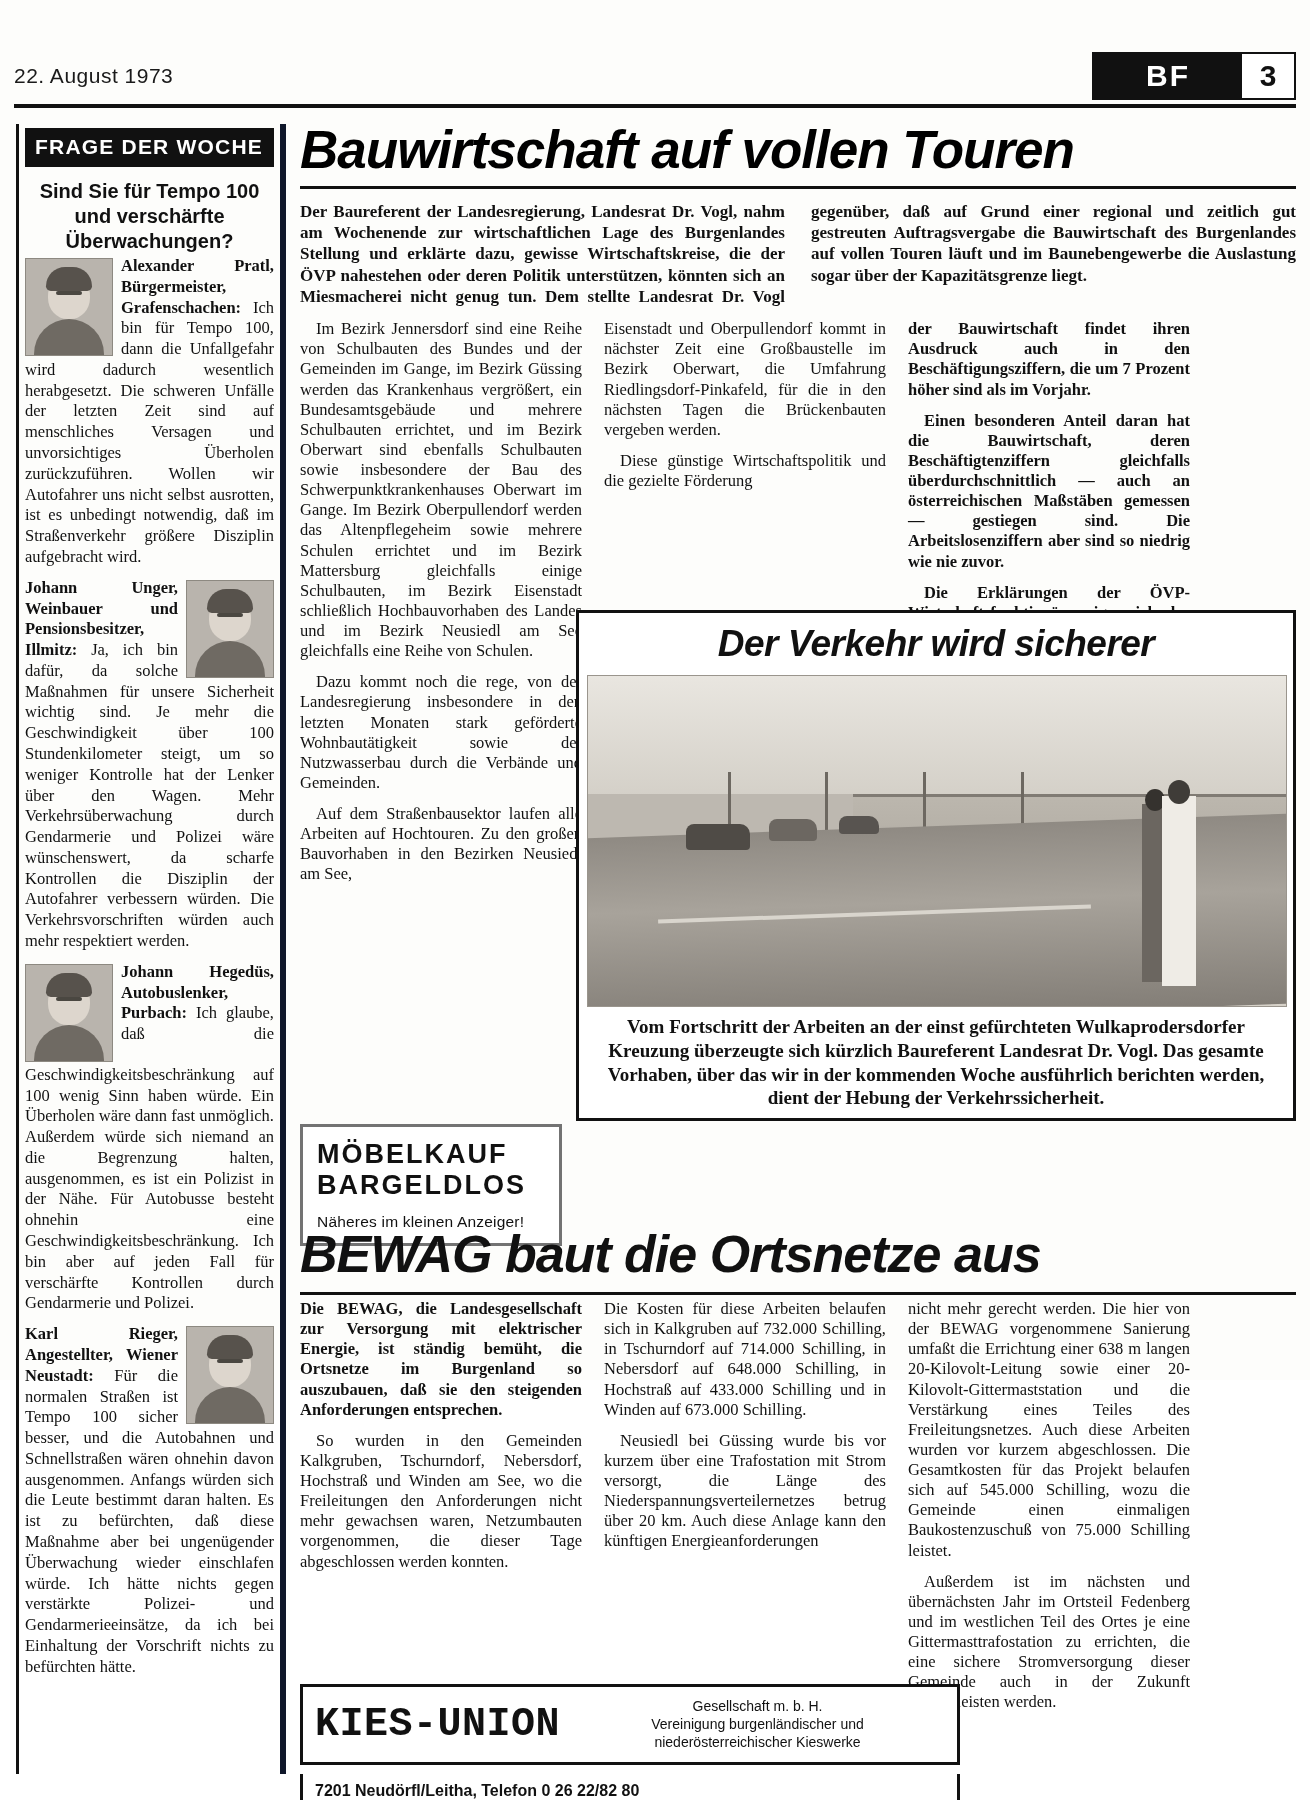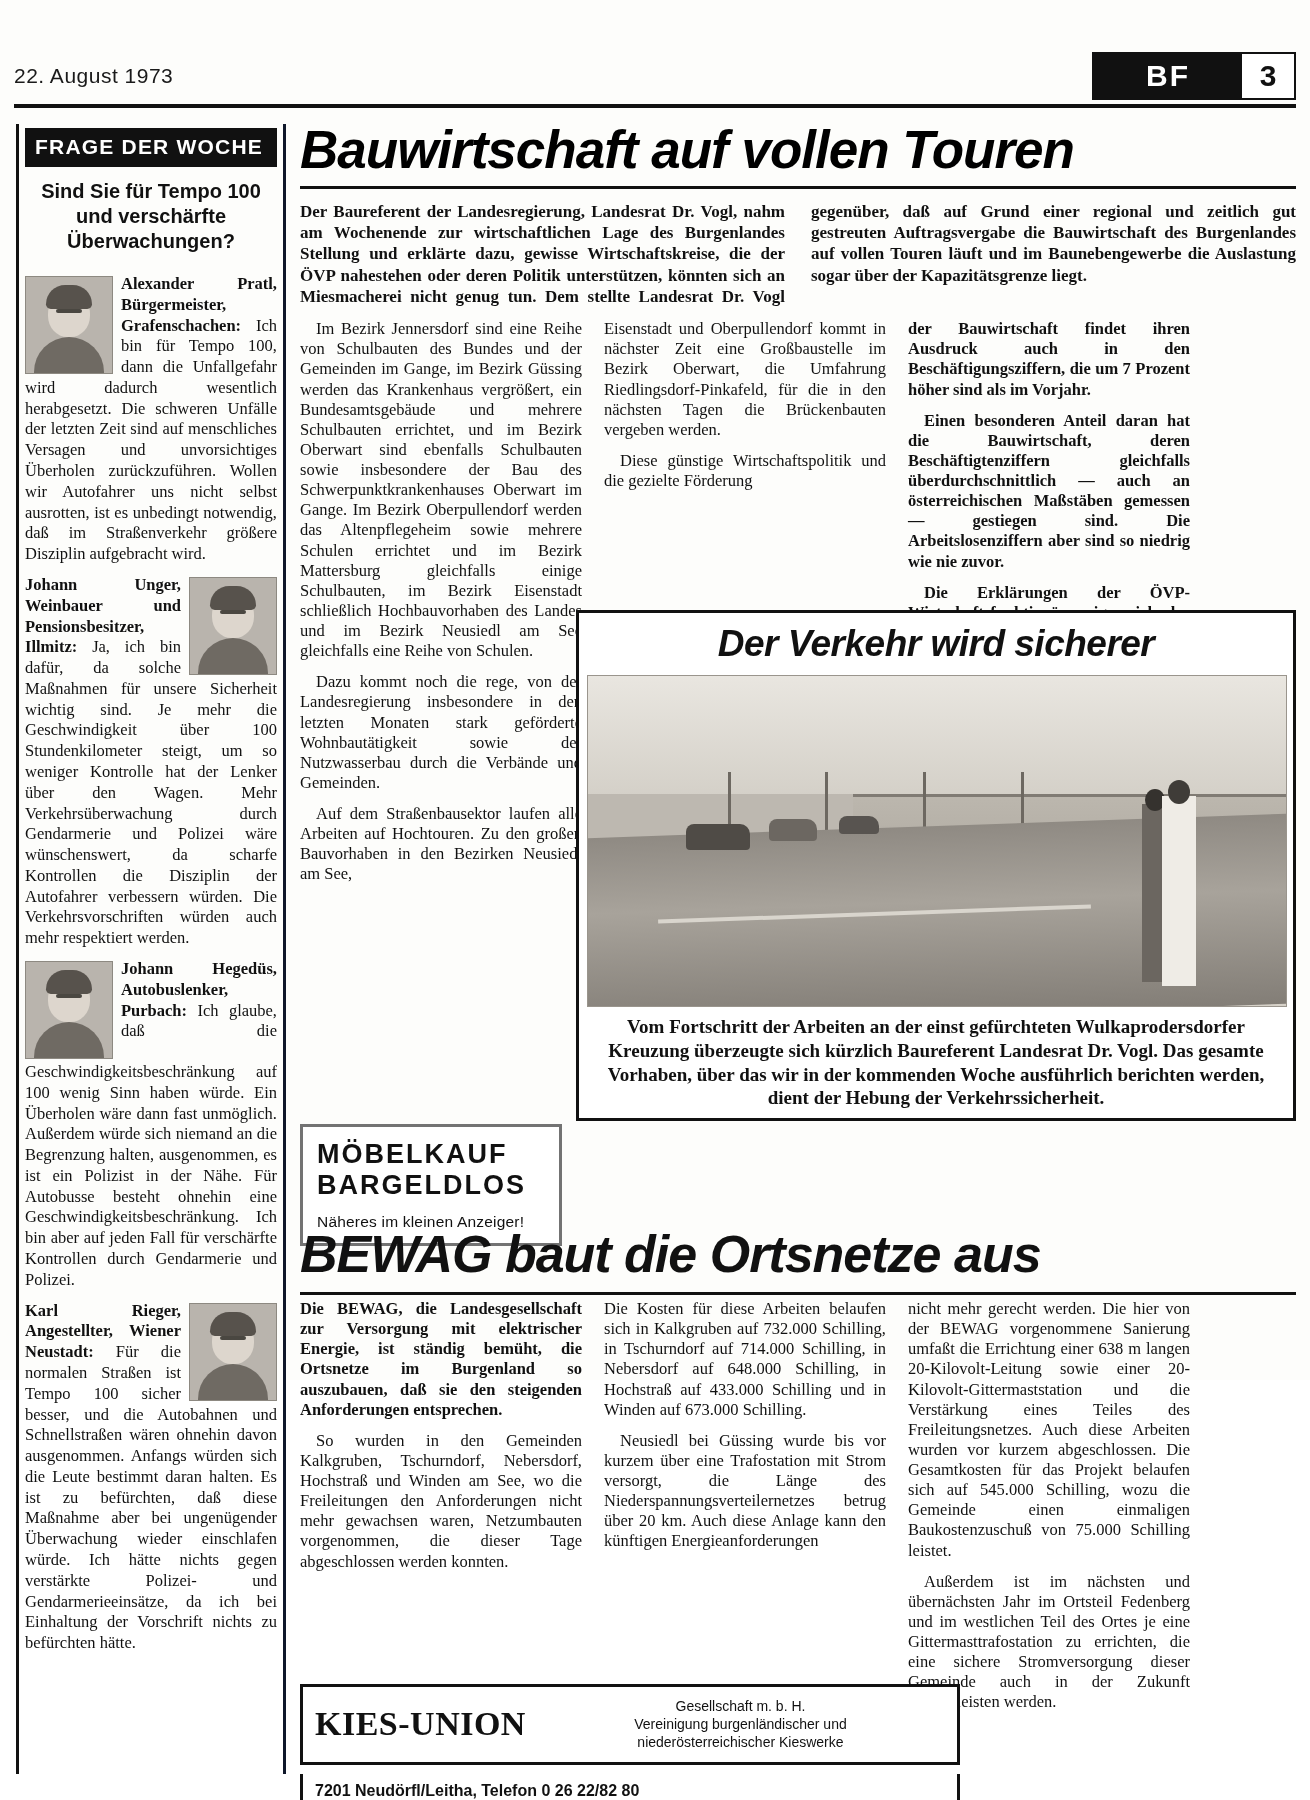--- a/index.html
+++ b/index.html
@@ -75,42 +75,42 @@
     background: #111;
   }
 
   
   .col-left {
     position: absolute;
     left: 16px; top: 124px;
     width: 270px;
     height: 1650px;
     border-left: 3px solid #111;
-    border-right: 3px solid #0f172a;
+    border-right: 6px solid #0f172a;
     padding: 0 6px;
     box-sizing: border-box;
   }
 
   .frage-banner {
     background: #111;
     color: #fff;
     font-family: "Liberation Sans", sans-serif;
     font-weight: bold;
     font-size: 21px;
     letter-spacing: 1.2px;
     padding: 7px 6px 8px 10px;
     margin: 4px 0 0 0;
   }
   .frage-title {
     font-family: "Liberation Sans", sans-serif;
     font-weight: bold;
     font-size: 20px;
     text-align: center;
     line-height: 1.25;
-    margin: 12px 2px 20px 2px;
+    margin: 12px 2px 2px 2px;
     color: #111;
   }
   .qa-block {
     font-size: 16.5px;
     line-height: 1.26;
     text-align: justify;
     margin-bottom: 10px;
     color: #111;
   }
   .qa-block .who {
@@ -339,23 +339,23 @@
     left: 0; top: 1560px;
     width: 660px;
     border: 3px solid #111;
     box-sizing: border-box;
     padding: 10px 12px;
     background: #fff;
     display: flex;
     gap: 10px;
   }
   .ad-kies .brand {
-    font-family: Liberation Serif, serif;
-    font-weight: bold;
-    font-size: 34px;
+    font-family: Liberation Mono, monospace;
+    font-weight: bold;
+    font-size: 40px;
     letter-spacing: .5px;
     align-self: center;
     white-space: nowrap;
   }
   .ad-kies .right {
     flex: 1;
     font-family: "Liberation Sans", sans-serif;
     font-size: 14px;
     text-align: center;
     line-height: 1.3;

